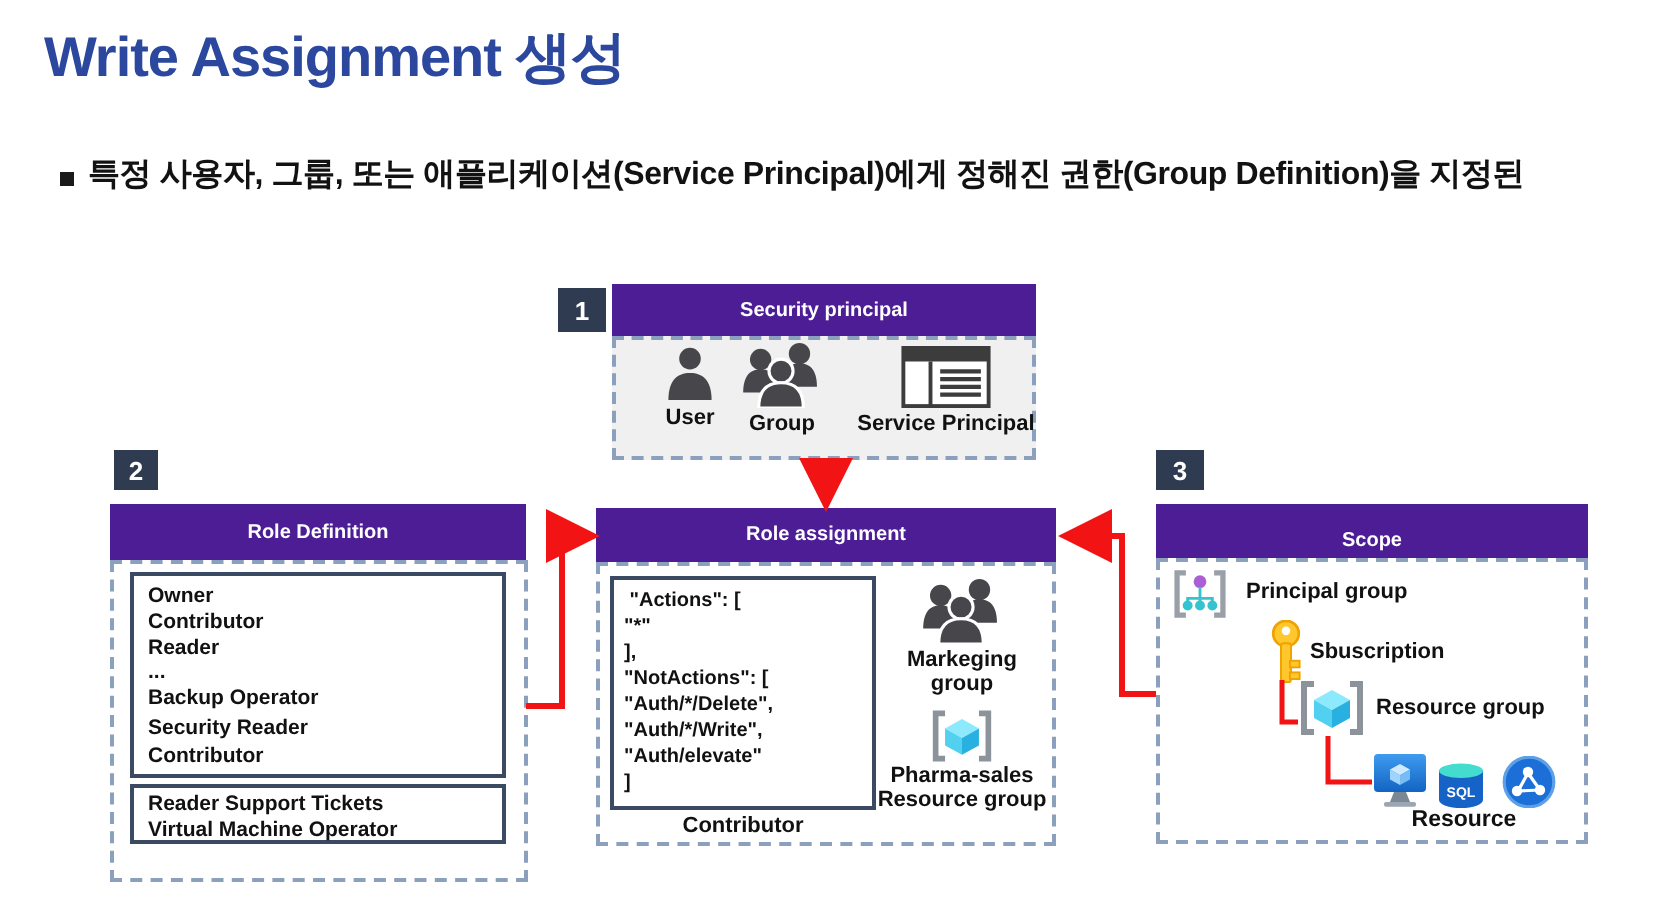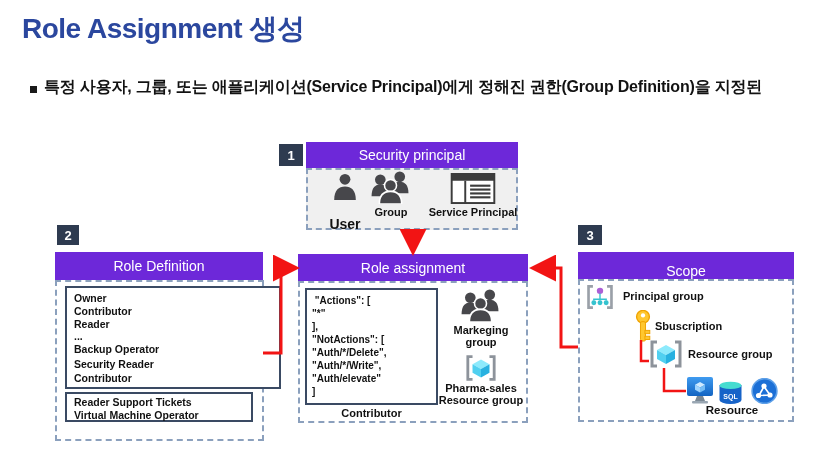--- a/index.html
+++ b/index.html
@@ -6,21 +6,21 @@
   #slide{
     position:relative;width:834px;height:451px;background:#ffffff;overflow:hidden;
     font-family:"Liberation Sans",sans-serif;color:#111;
   }
   .abs{position:absolute;box-sizing:border-box;}
   
   .page-title{left:22px;top:10px;font-size:28px;font-weight:bold;color:#2b479e;letter-spacing:-0.5px;}
   .bullet-sq{left:30px;top:86px;width:7px;height:7px;background:#1a1a1a;}
   .bullet-line{left:44px;width:780px;font-size:16px;font-weight:bold;color:#121212;letter-spacing:-0.2px;}
   
-  .hdr{background:#6d28d9;color:#fff;font-size:14px;font-weight:400;
+  .hdr{background:#4c1d95;color:#fff;font-size:10px;font-weight:700;
        display:flex;align-items:center;justify-content:center;}
   .badge{background:#2e3b50;color:#fff;font-size:13px;font-weight:bold;
        display:flex;align-items:center;justify-content:center;}
   .dashed{border:2px dashed #8ba0bd;background:#fff;}
   .gray-bg{background:#f0f0f0;}
   .innerbox{border:2px solid #3a4a63;background:#fff;}
   .dlabel{font-weight:bold;color:#111;}
   .center{text-align:center;}
   .pre{white-space:pre;}
   .iconcol{display:flex;flex-direction:column;align-items:center;}
@@ -102,35 +102,35 @@
         <circle cx="13.5" cy="13" r="12.4" fill="#1b6fd6"></circle>
         <circle cx="13.5" cy="13" r="12.4" fill="none" stroke="#5ea0e8" stroke-width="1.6"></circle>
         <path d="M8,17.5 L13,8.5 M13,8.5 L19,17 M8,17.5 L19,17" stroke="#ffffff" stroke-width="1.6" fill="none"></path>
         <circle cx="13" cy="8" r="2.6" fill="#fff"></circle>
         <circle cx="7.5" cy="17.5" r="2.6" fill="#fff"></circle>
         <circle cx="19" cy="17" r="2.6" fill="#fff"></circle>
       </symbol>
     </defs>
   </svg>
 
-  <div class="abs page-title">Role Assignment 생성</div>
+  <div class="abs page-title">Write Assignment 생성</div>
   <div class="abs bullet-sq"></div>
   <div class="abs bullet-line" style="top:77px">특정 사용자, 그룹, 또는 애플리케이션(Service Principal)에게 정해진 권한(Group Definition)을 지정된</div>
 
   <div class="abs badge" style="left:279px;top:144px;width:24px;height:22px">1</div>
   <div class="abs hdr" style="left:306px;top:142px;width:212px;height:26px">Security principal</div>
   <div class="abs dashed gray-bg" style="left:306px;top:168px;width:212px;height:62px"></div>
 
   <div class="abs iconcol" style="left:321px;top:173px;width:48px">
     <span>
         <svg width="22" height="27">
           <use href="#sym-user"></use>
         </svg>
       </span>
-    <div class="dlabel" style="font-size:14px;margin-top:16px">User</div>
+    <div class="dlabel" style="font-size:11px;margin-top:3px">User</div>
   </div>
   <div class="abs iconcol" style="left:363px;top:171px;width:56px">
     <span>
         <svg width="40" height="33">
           <use href="#sym-group"></use>
         </svg>
       </span>
     <div class="dlabel" style="font-size:11px;margin-top:2px">Group</div>
   </div>
   <div class="abs iconcol" style="left:425px;top:173px;width:96px">
@@ -138,21 +138,21 @@
         <svg width="46" height="31">
           <use href="#sym-svcprin"></use>
         </svg>
       </span>
     <div class="dlabel" style="font-size:11px;margin-top:2px;white-space:nowrap">Service Principal</div>
   </div>
 
   <div class="abs badge" style="left:57px;top:225px;width:22px;height:20px">2</div>
   <div class="abs hdr" style="left:55px;top:252px;width:208px;height:28px">Role Definition</div>
   <div class="abs dashed" style="left:55px;top:280px;width:209px;height:161px"></div>
-  <div class="abs innerbox" style="left:65px;top:286px;width:216px;height:103px;padding:4px 0 0 7px">
+  <div class="abs innerbox" style="left:65px;top:286px;width:188px;height:103px;padding:4px 0 0 7px">
     <div class="dlabel" style="font-size:10.5px;line-height:13px">Owner</div>
     <div class="dlabel" style="font-size:10.5px;line-height:13px">Contributor</div>
     <div class="dlabel" style="font-size:10.5px;line-height:13px">Reader</div>
     <div class="dlabel" style="font-size:10.5px;line-height:11px">...</div>
     <div class="dlabel" style="font-size:10.5px;line-height:15px">Backup Operator</div>
     <div class="dlabel" style="font-size:10.5px;line-height:14px">Security Reader</div>
     <div class="dlabel" style="font-size:10.5px;line-height:14px">Contributor</div>
   </div>
   <div class="abs innerbox" style="left:65px;top:392px;width:188px;height:30px;padding:2px 0 0 7px">
     <div class="dlabel" style="font-size:10.5px;line-height:13px">Reader Support Tickets</div>

